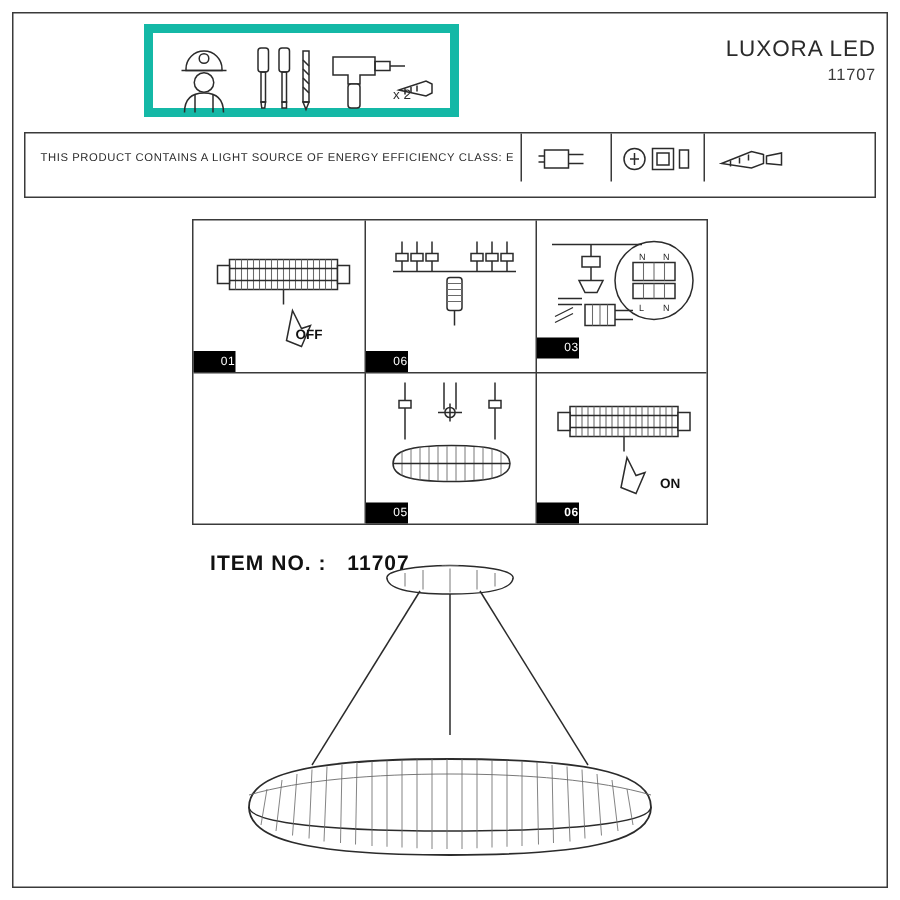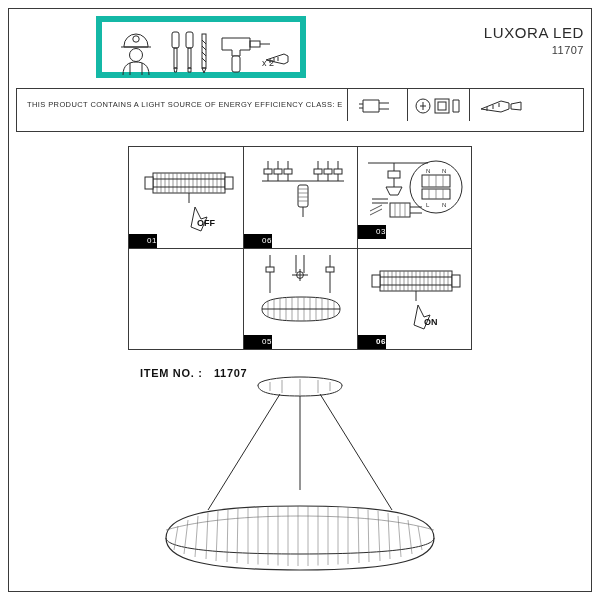--- a/index.html
+++ b/index.html
@@ -28,21 +28,21 @@
 
   
   .steps{position:absolute;left:128px;top:146px;width:344px;height:204px;border:1px solid #3a3a3a;box-sizing:border-box;}
   .vline{position:absolute;top:0;width:1px;height:202px;background:#3a3a3a;}
   .hline{position:absolute;left:0;width:342px;height:1px;background:#3a3a3a;}
   .cell{position:absolute;box-sizing:border-box;}
   .badge{position:absolute;width:28px;height:14px;background:#000;color:#fff;font-size:8px;line-height:14px;text-align:right;letter-spacing:.5px;}
   .lbl-bold{position:absolute;font-size:9px;font-weight:bold;color:#111;}
 
   
-  .item-no{position:absolute;left:140px;top:367px;font-size:11px;font-weight:bold;letter-spacing:.7px;color:#111;}
+  .item-no{position:absolute;left:140px;top:367px;font-size:14px;font-weight:bold;letter-spacing:.7px;color:#111;}
 
   
   .product{position:absolute;left:130px;top:370px;width:340px;height:215px;}
 
   svg{display:block;overflow:visible;}
   .ln{stroke:#2b2b2b;fill:none;}
   .lnw{stroke:#6a6a6a;fill:none;}
   .fillw{fill:#ffffff;stroke:#2b2b2b;}
 </style>
 </head>
@@ -221,21 +221,21 @@
         <rect class="fillw" stroke-width="1" x="10" y="12" width="72" height="20"></rect>
         <path class="lnw" stroke-width=".7" d="M14 12 L14 32 M18 12 L18 32 M22 12 L22 32 M26 12 L26 32 M30 12 L30 32 M34 12 L34 32 M38 12 L38 32 M42 12 L42 32 M46 12 L46 32 M50 12 L50 32 M54 12 L54 32 M58 12 L58 32 M62 12 L62 32 M66 12 L66 32 M70 12 L70 32 M74 12 L74 32 M78 12 L78 32"></path>
         <path class="ln" stroke-width="1" d="M10 18 L82 18 M10 26 L82 26"></path>
         <rect class="fillw" stroke-width="1" x="2" y="16" width="8" height="12"></rect>
         <rect class="fillw" stroke-width="1" x="82" y="16" width="8" height="12"></rect>
         <path class="ln" stroke-width="1" d="M46 32 L46 42"></path>
       </svg>
       <svg style="position:absolute;left:52px;top:54px;" width="24" height="28" viewBox="0 0 24 28">
         <path class="fillw" stroke-width="1" d="M8 2 L14 14 L20 12 L14 26 L4 22 L6 12 Z"></path>
       </svg>
-      <div class="lbl-bold" style="left:66px;top:68px;">ON</div>
+      <div class="lbl-bold" style="left:82px;top:68px;">ON</div>
       <div class="badge" style="left:0px;top:86px;font-weight:bold;">06</div>
     </div>
   </div>
 
   <div class="item-no">
     <span>ITEM NO. :</span>
     &nbsp;&nbsp;<span>11707</span>
   </div>
 
   <div class="product">

